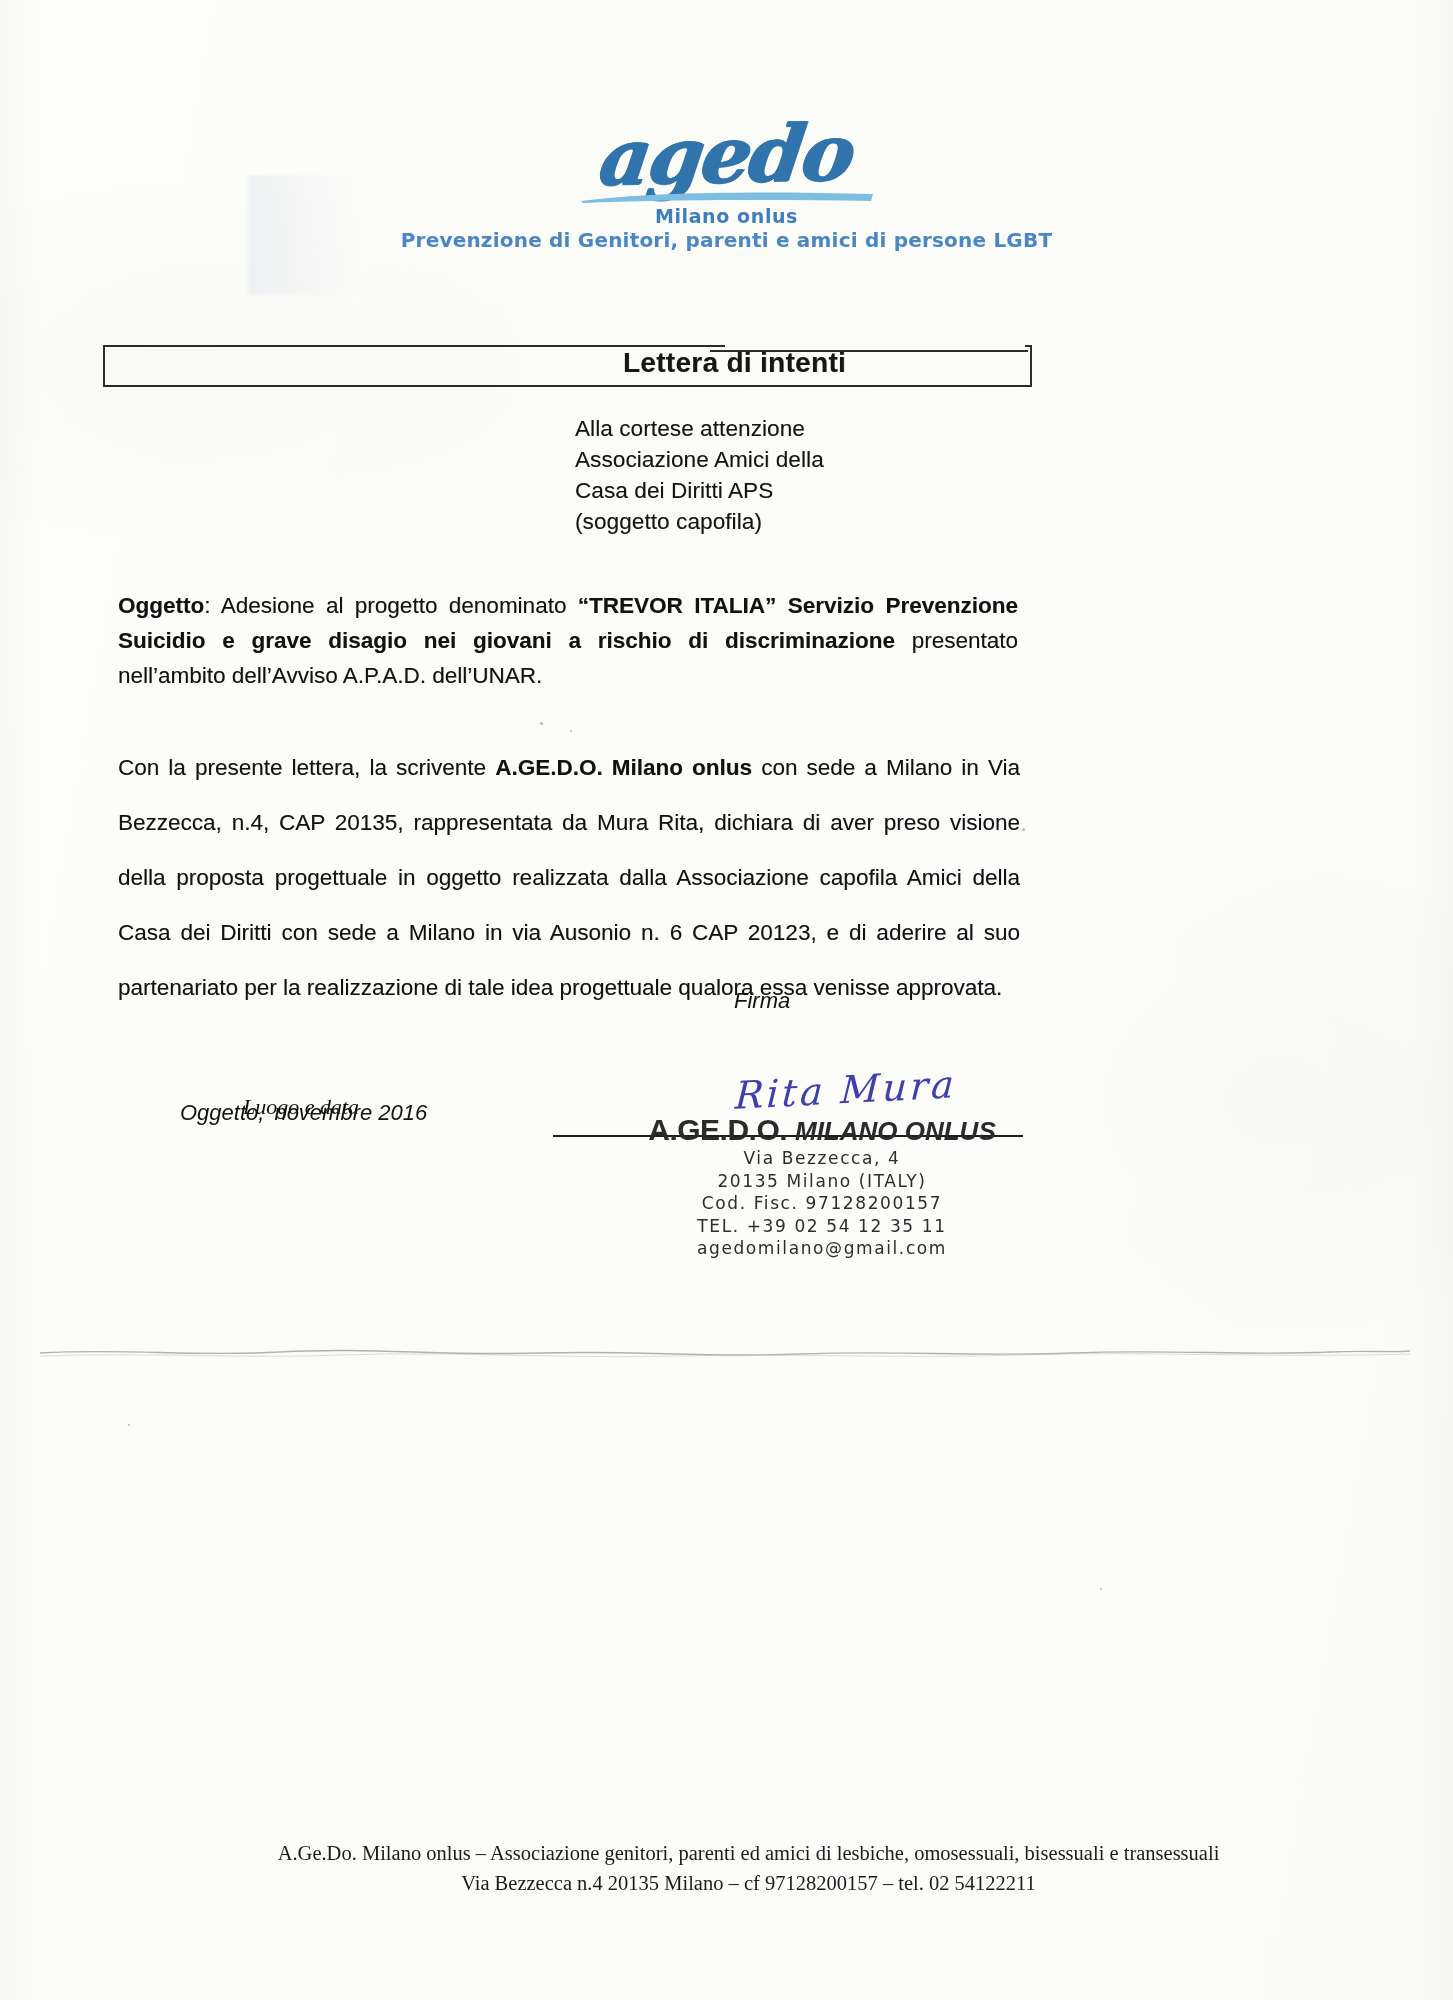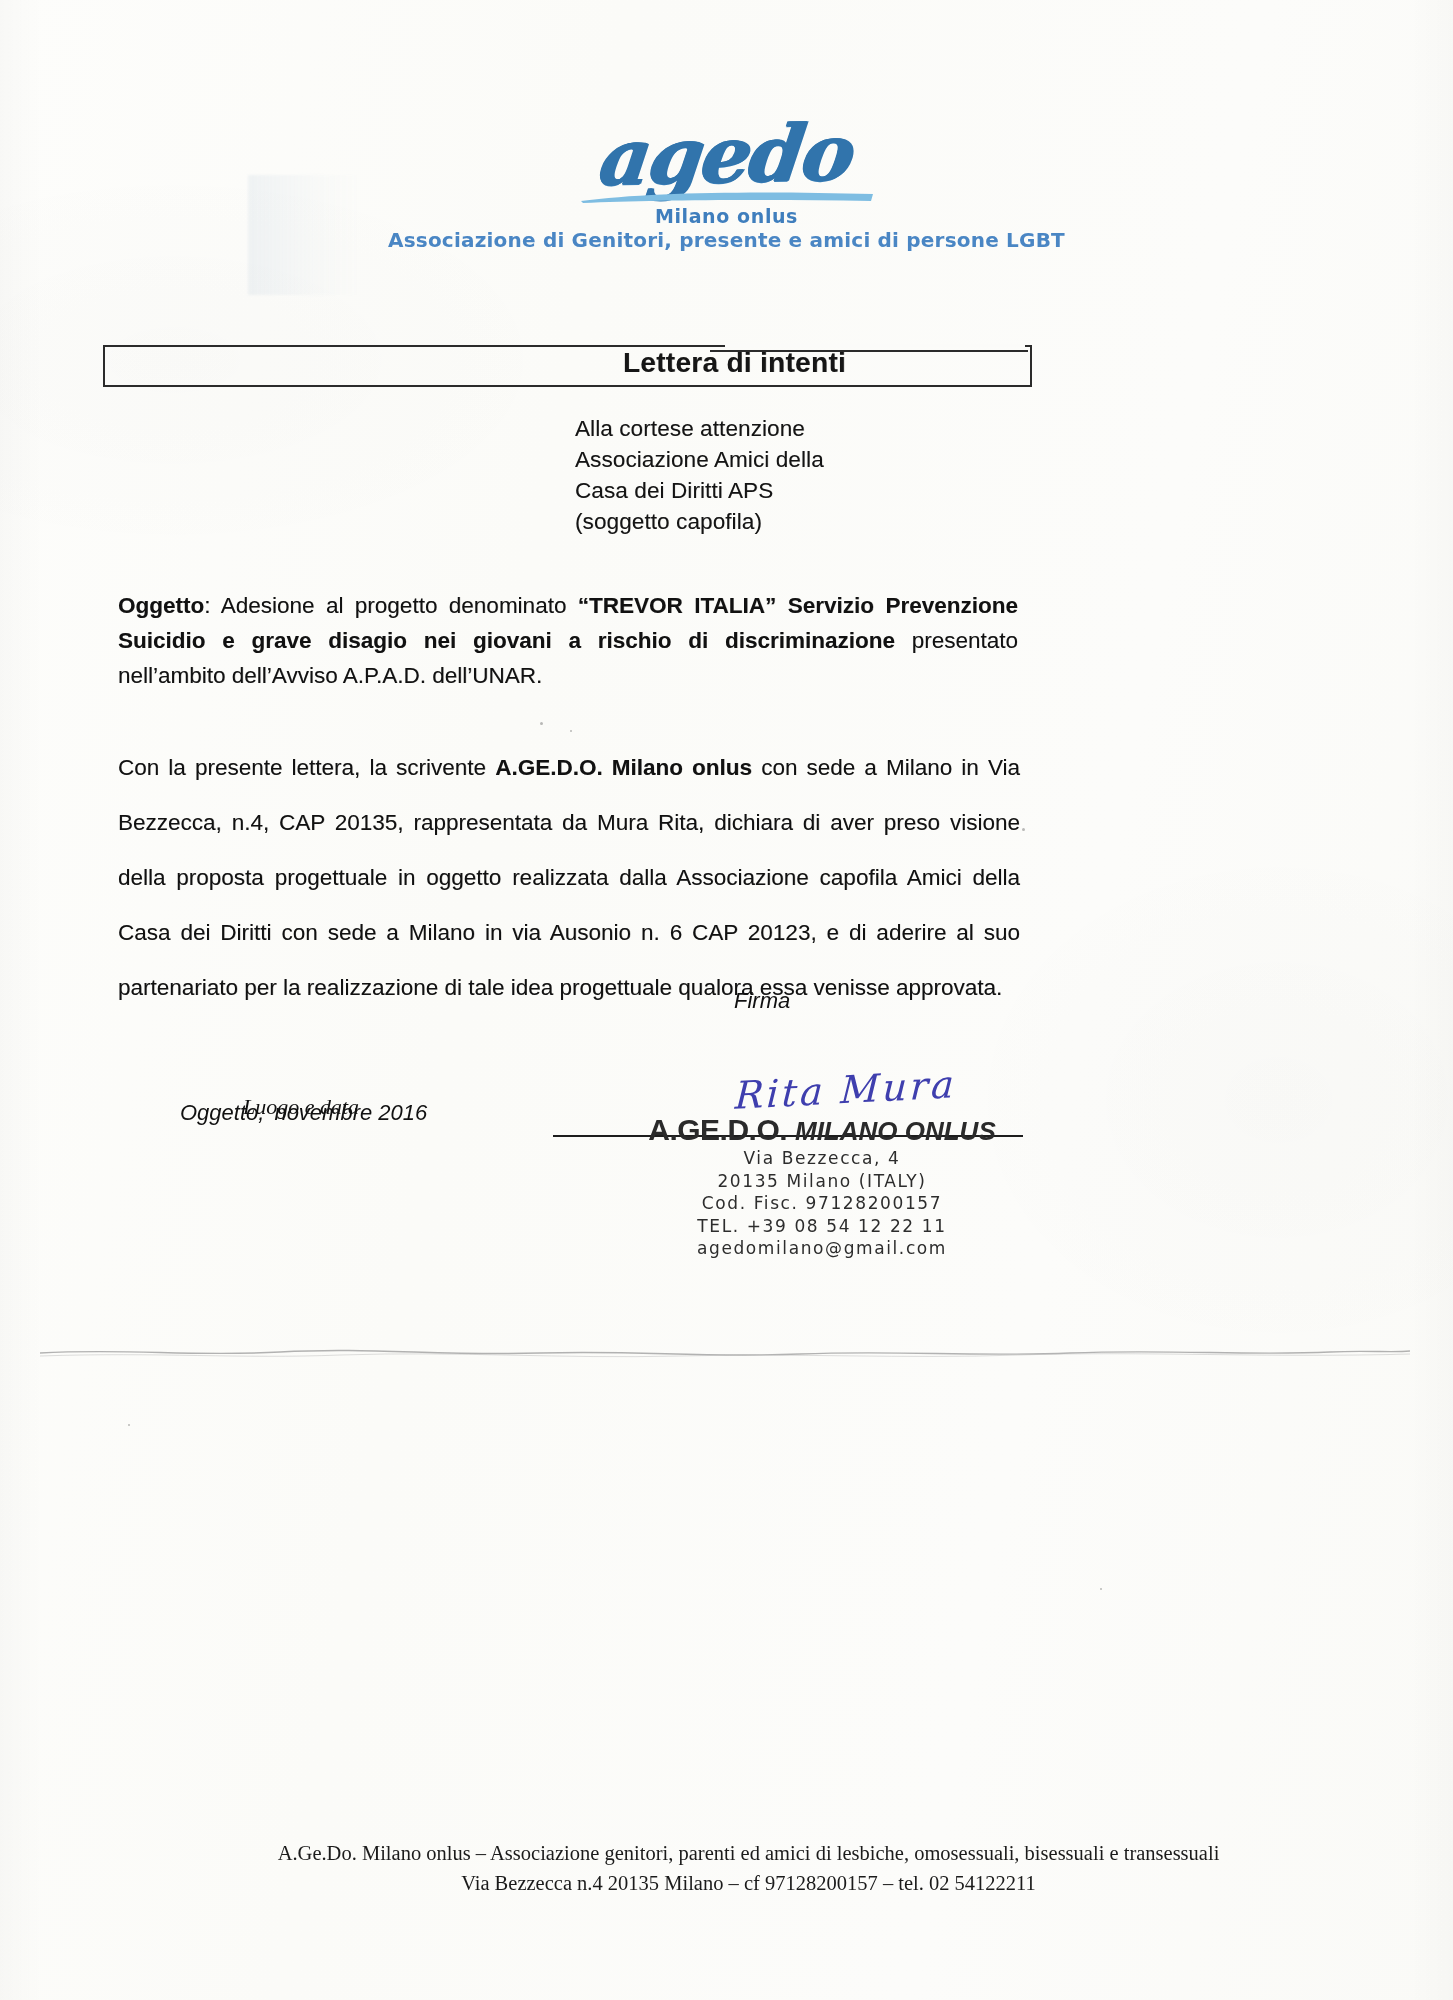--- a/index.html
+++ b/index.html
@@ -304,21 +304,21 @@
 
   <div class="logo-block">
     <div class="logo-wordmark">agedo</div>
   </div>
 
   <svg class="logo-swoosh" viewBox="0 0 296 14" preserveAspectRatio="none">
     <path d="M2,11 C70,2 180,1 294,4 L292,11 C180,9 72,10 4,13 Z" fill="#7ebde2"></path>
   </svg>
 
   <div class="logo-sub1">Milano onlus</div>
-  <div class="logo-sub2">Associazione di Genitori, presente e amici di persone LGBT</div>
+  <div class="logo-sub2">Prevenzione di Genitori, parenti e amici di persone LGBT</div>
 
   <div class="title-box"></div>
   <div class="title-rule"></div>
   <div class="title-text">Lettera di intenti</div>
 
   <div class="addressee">
     <div>Alla cortese attenzione</div>
     <div>Associazione Amici della</div>
     <div>Casa dei Diritti APS</div>
     <div>(soggetto capofila)</div>
@@ -339,21 +339,21 @@
   <div class="signature">Rita Mura</div>
 
   <div class="sig-rule"></div>
 
   <div class="stamp">
     <div class="stamp-title"><span>A.GE.D.O.</span> <span class="ital">MILANO ONLUS</span></div>
     <div class="stamp-lines">
       <div>Via Bezzecca, 4</div>
       <div>20135 Milano (ITALY)</div>
       <div>Cod. Fisc. 97128200157</div>
-      <div>TEL. +39 08 54 12 22 11</div>
+      <div>TEL. +39 02 54 12 35 11</div>
       <div>agedomilano@gmail.com</div>
     </div>
   </div>
 
 
   <svg class="fold-line" viewBox="0 0 1370 18" preserveAspectRatio="none">
     <path d="M0,9 C90,4 150,13 240,8 C330,3 400,12 500,9 C600,6 660,14 760,10 C860,6 930,13 1030,9 C1130,5 1210,12 1290,8 C1330,6 1350,9 1370,7" fill="none" stroke="#9a9a9a" stroke-width="1.4" opacity="0.75"></path>
     <path d="M0,12 C120,8 200,15 300,11 C420,7 520,15 640,12 C760,9 860,15 980,11 C1100,7 1230,14 1370,10" fill="none" stroke="#bdbdbd" stroke-width="1" opacity="0.5"></path>
   </svg>
 

